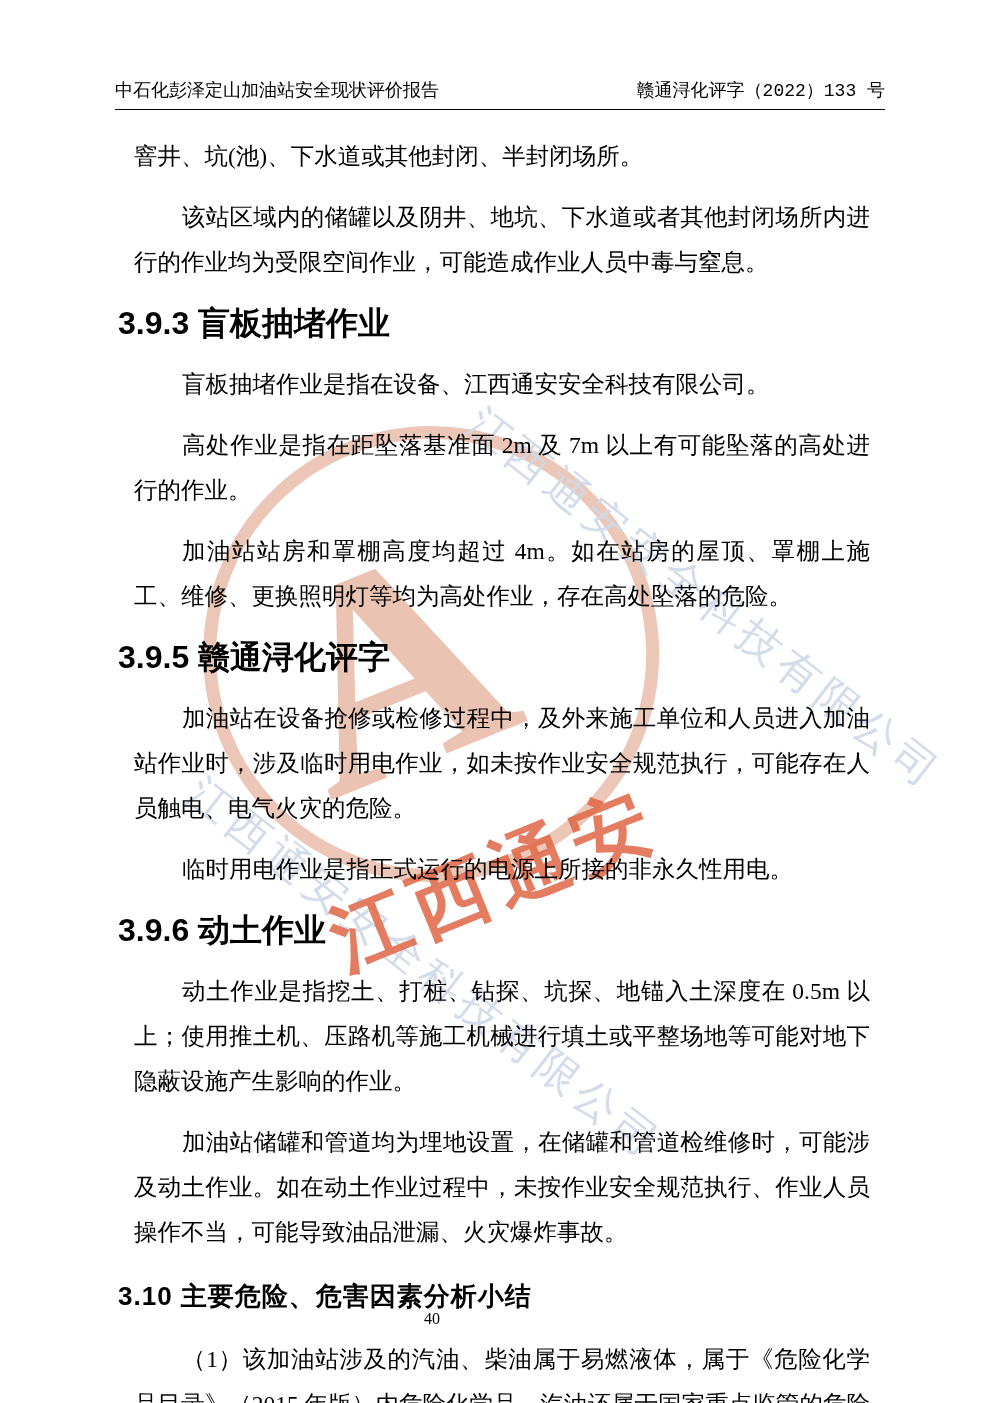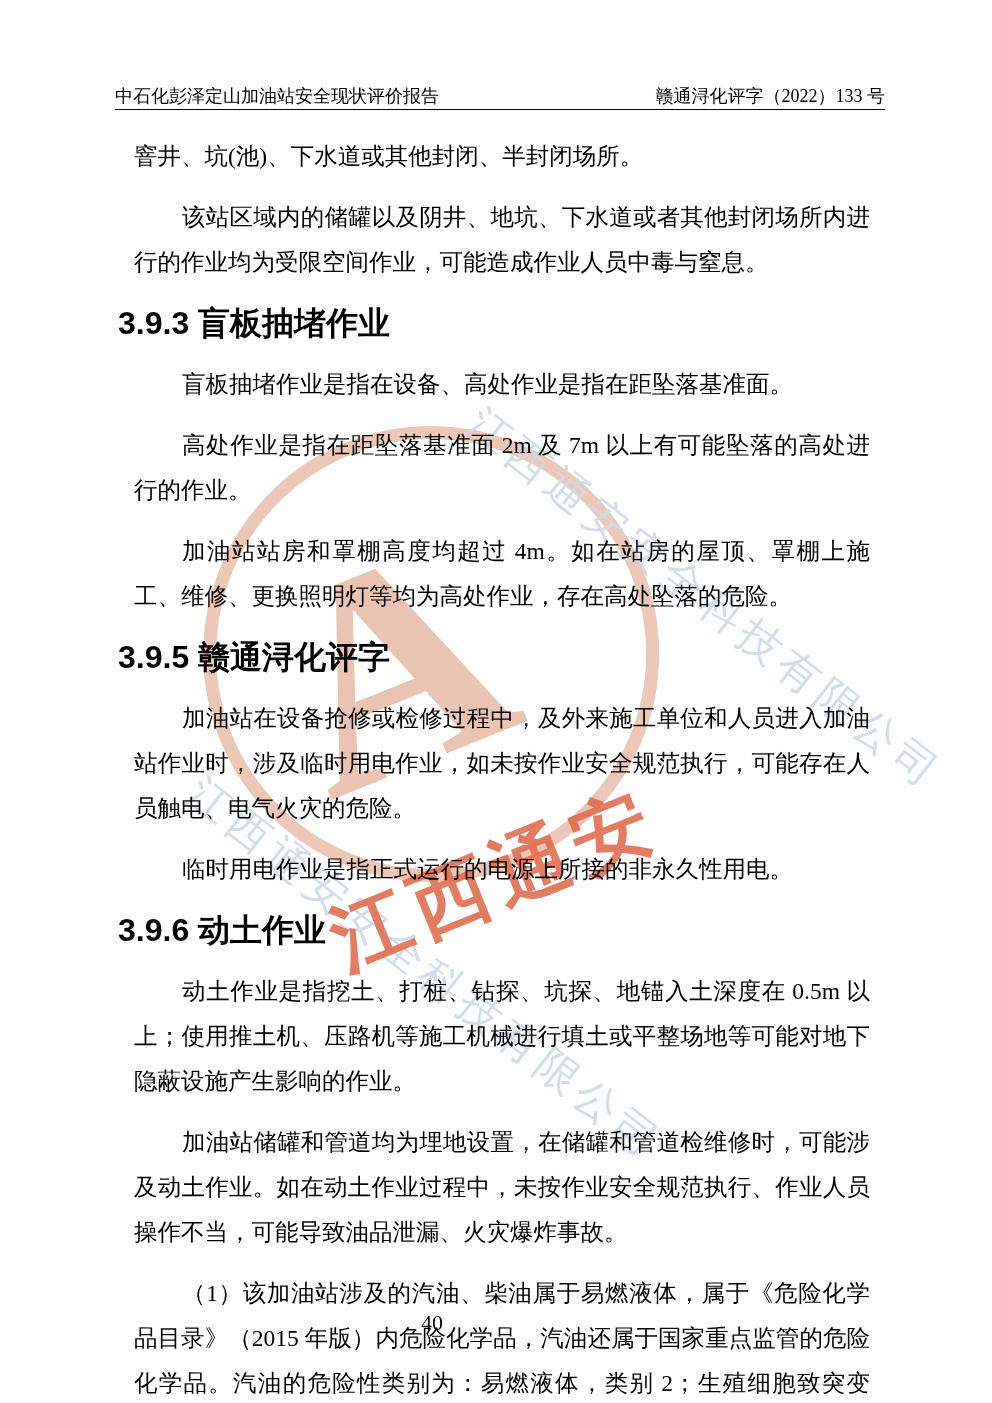--- a/index.html
+++ b/index.html
@@ -93,26 +93,26 @@
     opacity: .88;
   }
   
   .content {
     position: relative;
     z-index: 2;
   }
   .header {
     position: absolute;
     left: 115px;
-    top: 84px;
+    top: 78px;
     width: 770px;
     display: flex;
     justify-content: space-between;
     font-size: 18px;
-    font-family: Liberation Serif, serif;
+    font-family: Liberation Mono, monospace;
   }
   .header-rule {
     position: absolute;
     left: 115px;
     top: 109px;
     width: 770px;
     height: 1px;
     background: #000;
   }
   .body {
@@ -143,21 +143,21 @@
     font-weight: bold;
     font-family: "Liberation Sans", "DejaVu Sans", sans-serif;
     letter-spacing: 1px;
   }
   .pagenum {
     position: absolute;
     left: 0;
     top: 1310px;
     width: 864px;
     text-align: center;
-    font-size: 22px;
+    font-size: 16px;
   }
 </style>
 </head>
 <body>
 
 <div class="page">
 
   <div class="watermark">
     <div class="wm-inner">
       <div class="wm-ring"></div>
@@ -174,31 +174,32 @@
       <span>中石化彭泽定山加油站安全现状评价报告</span>
       <span>赣通浔化评字（2022）133 号</span>
     </div>
     <div class="header-rule"></div>
 
     <div class="body">
       <p>窨井、坑(池)、下水道或其他封闭、半封闭场所。</p>
       <p class="ind">该站区域内的储罐以及阴井、地坑、下水道或者其他封闭场所内进行的作业均为受限空间作业，可能造成作业人员中毒与窒息。</p>
 
       <h3 class="sec">3.9.3 盲板抽堵作业</h3>
-      <p class="ind">盲板抽堵作业是指在设备、高处作业是指在距坠落基准面。</p>
+      <p class="ind">盲板抽堵作业是指在设备、江西通安安全科技有限公司。</p>
 
       <p class="ind">高处作业是指在距坠落基准面 2m 及 7m 以上有可能坠落的高处进行的作业。</p>
       <p class="ind">加油站站房和罩棚高度均超过 4m。如在站房的屋顶、罩棚上施工、维修、更换照明灯等均为高处作业，存在高处坠落的危险。</p>
 
       <h3 class="sec">3.9.5 赣通浔化评字</h3>
       <p class="ind">加油站在设备抢修或检修过程中，及外来施工单位和人员进入加油站作业时，涉及临时用电作业，如未按作业安全规范执行，可能存在人员触电、电气火灾的危险。</p>
       <p class="ind">临时用电作业是指正式运行的电源上所接的非永久性用电。</p>
 
       <h3 class="sec">3.9.6 动土作业</h3>
       <p class="ind">动土作业是指挖土、打桩、钻探、坑探、地锚入土深度在 0.5m 以上；使用推土机、压路机等施工机械进行填土或平整场地等可能对地下隐蔽设施产生影响的作业。</p>
       <p class="ind">加油站储罐和管道均为埋地设置，在储罐和管道检维修时，可能涉及动土作业。如在动土作业过程中，未按作业安全规范执行、作业人员操作不当，可能导致油品泄漏、火灾爆炸事故。</p>
 
+      <h2 class="sec-big">3.10 主要危险、危害因素分析小结</h2>
       <p class="ind">（1）该加油站涉及的汽油、柴油属于易燃液体，属于《危险化学品目录》（2015 年版）内危险化学品，汽油还属于国家重点监管的危险化学品。汽油的危险性类别为：易燃液体，类别 2；生殖细胞致突变性，类别 1B；致癌性，</p>
     </div>
 
     <div class="pagenum">40</div>
   </div>
 </div>
 
 </body></html>

